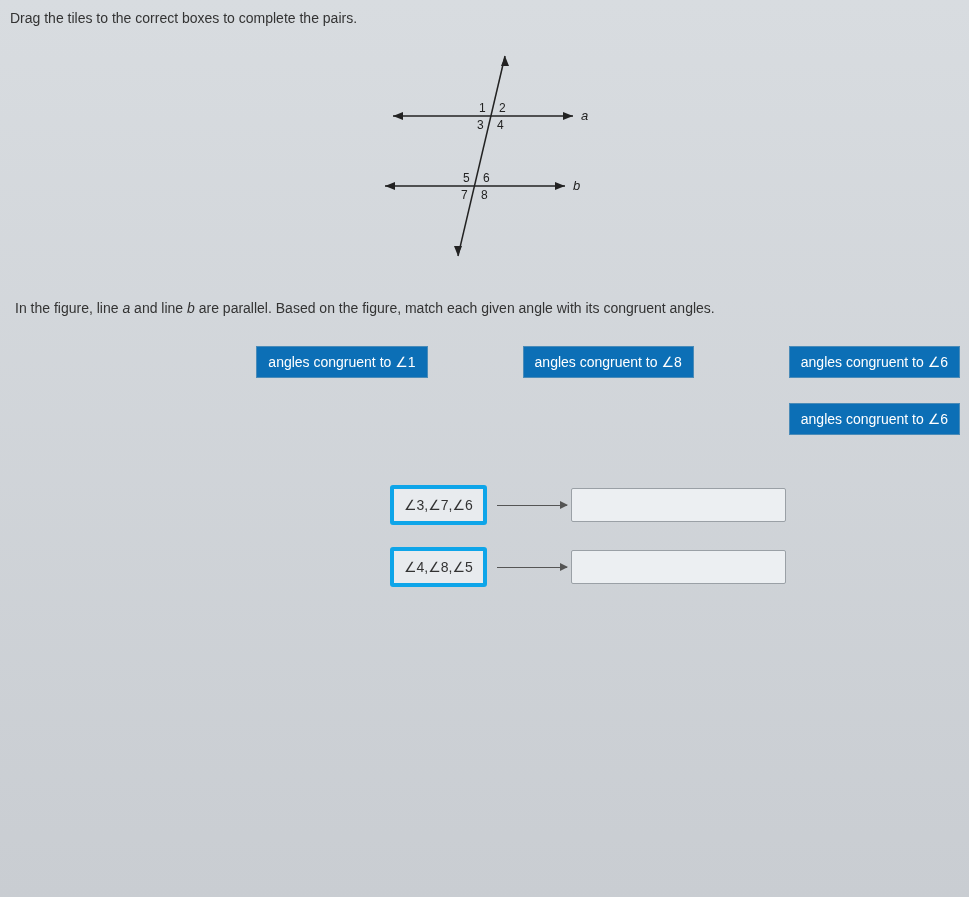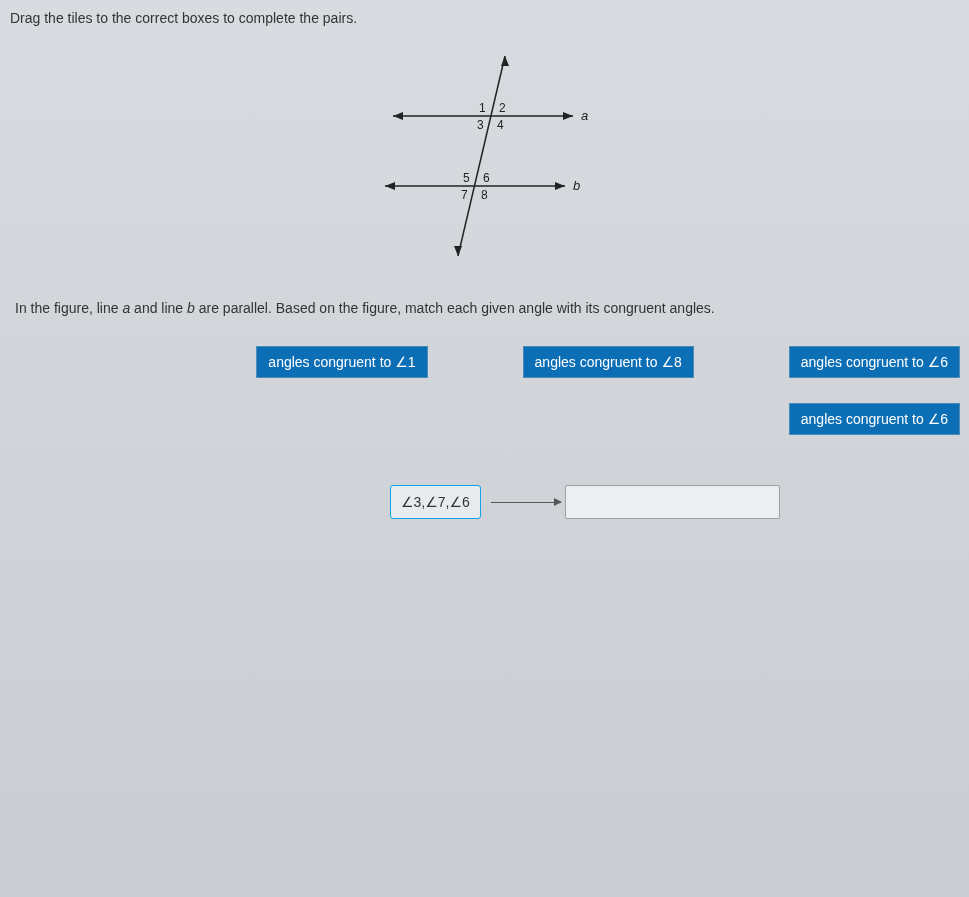--- a/index.html
+++ b/index.html
@@ -23,21 +23,21 @@
     color: #fff;
     font-size: 14px;
     padding: 7px 11px;
     border: 1px solid #4a8bb8;
     cursor: move;
     white-space: nowrap;
   }
   .pairs-area { margin-left: 380px; margin-top: 50px; }
   .pair-row { display:flex; align-items:center; margin-bottom: 22px; }
   .given-box {
-    border: 1px solid #0ea5e9;
+    border: 4px solid #0ea5e9;
     background: #e8ebee;
     padding: 8px 10px;
     font-size: 14px;
     color:#333;
     border-radius: 3px;
     min-width: 90px;
     text-align:center;
   }
   .arrow-line {
     width: 70px;
@@ -113,13 +113,18 @@
     <div class="tile">angles congruent to ∠6</div>
   </div>
 </div>
 
 <div class="pairs-area">
   <div class="pair-row">
     <div class="given-box">∠3,∠7,∠6</div>
     <div class="arrow-line"></div>
     <div class="drop-zone"></div>
   </div>
+  <div class="pair-row">
+    <div class="given-box">∠4,∠8,∠5</div>
+    <div class="arrow-line"></div>
+    <div class="drop-zone"></div>
+  </div>
 </div>
 
 </body></html>

